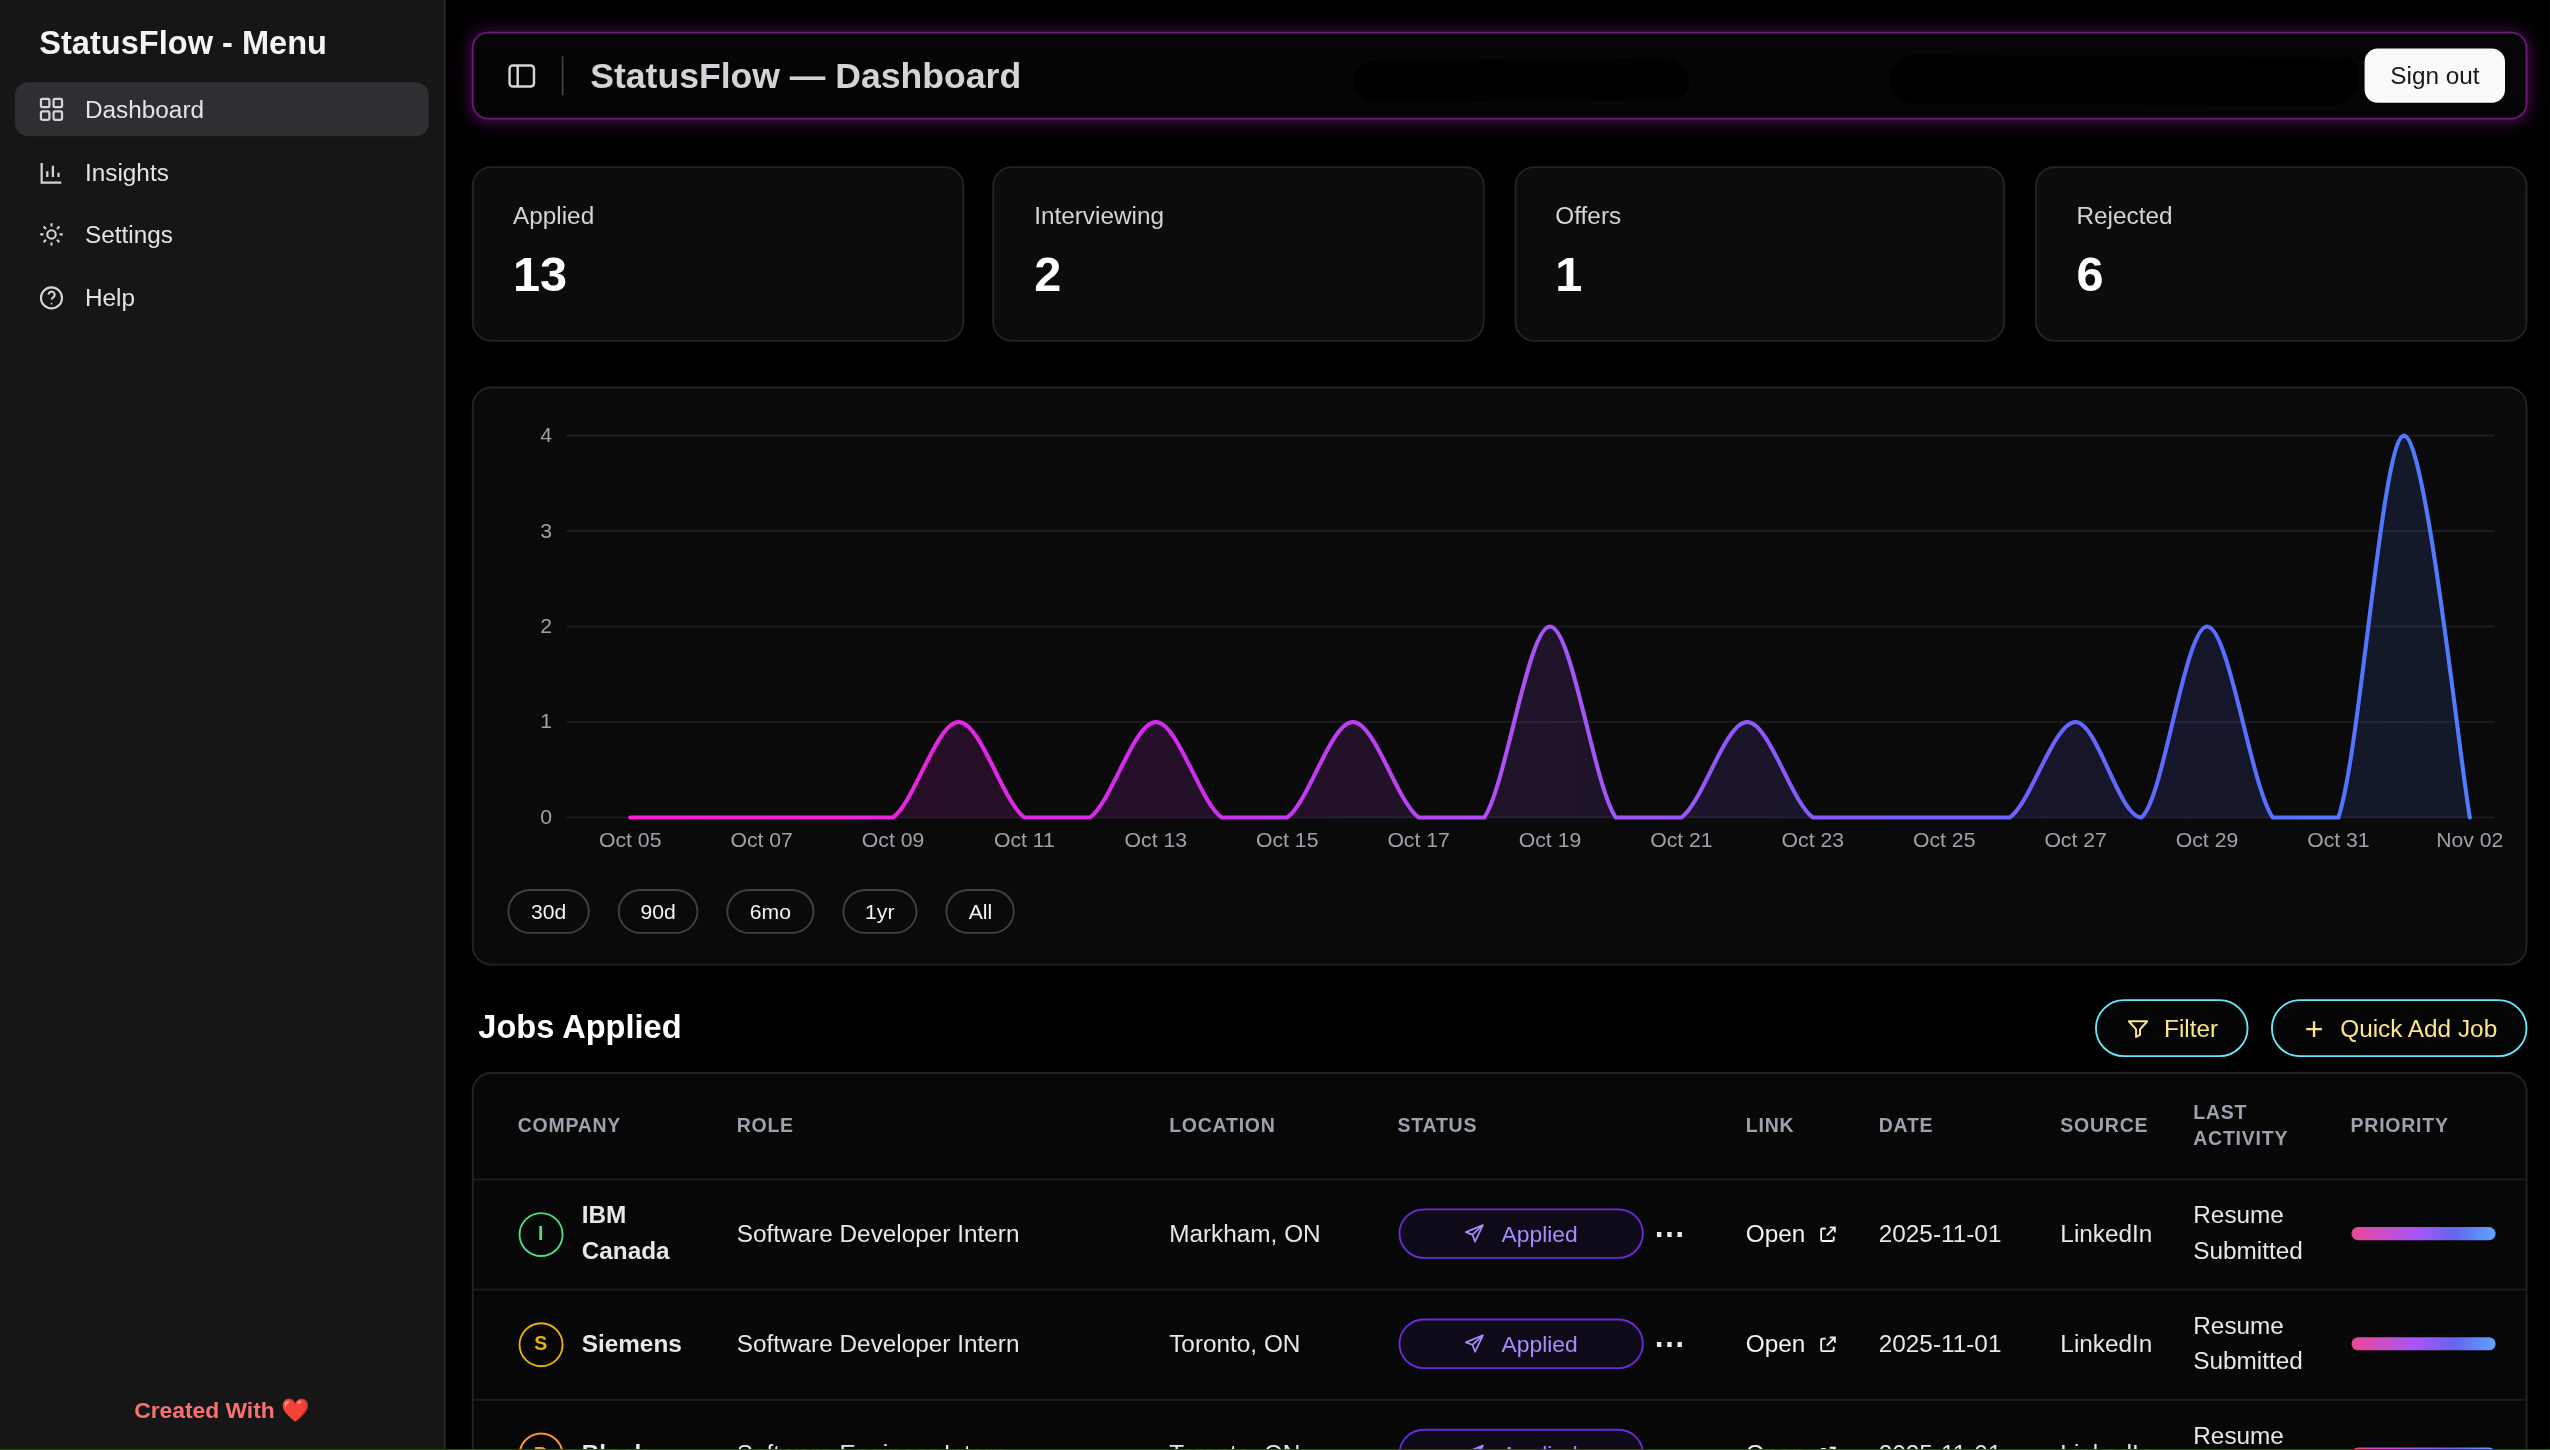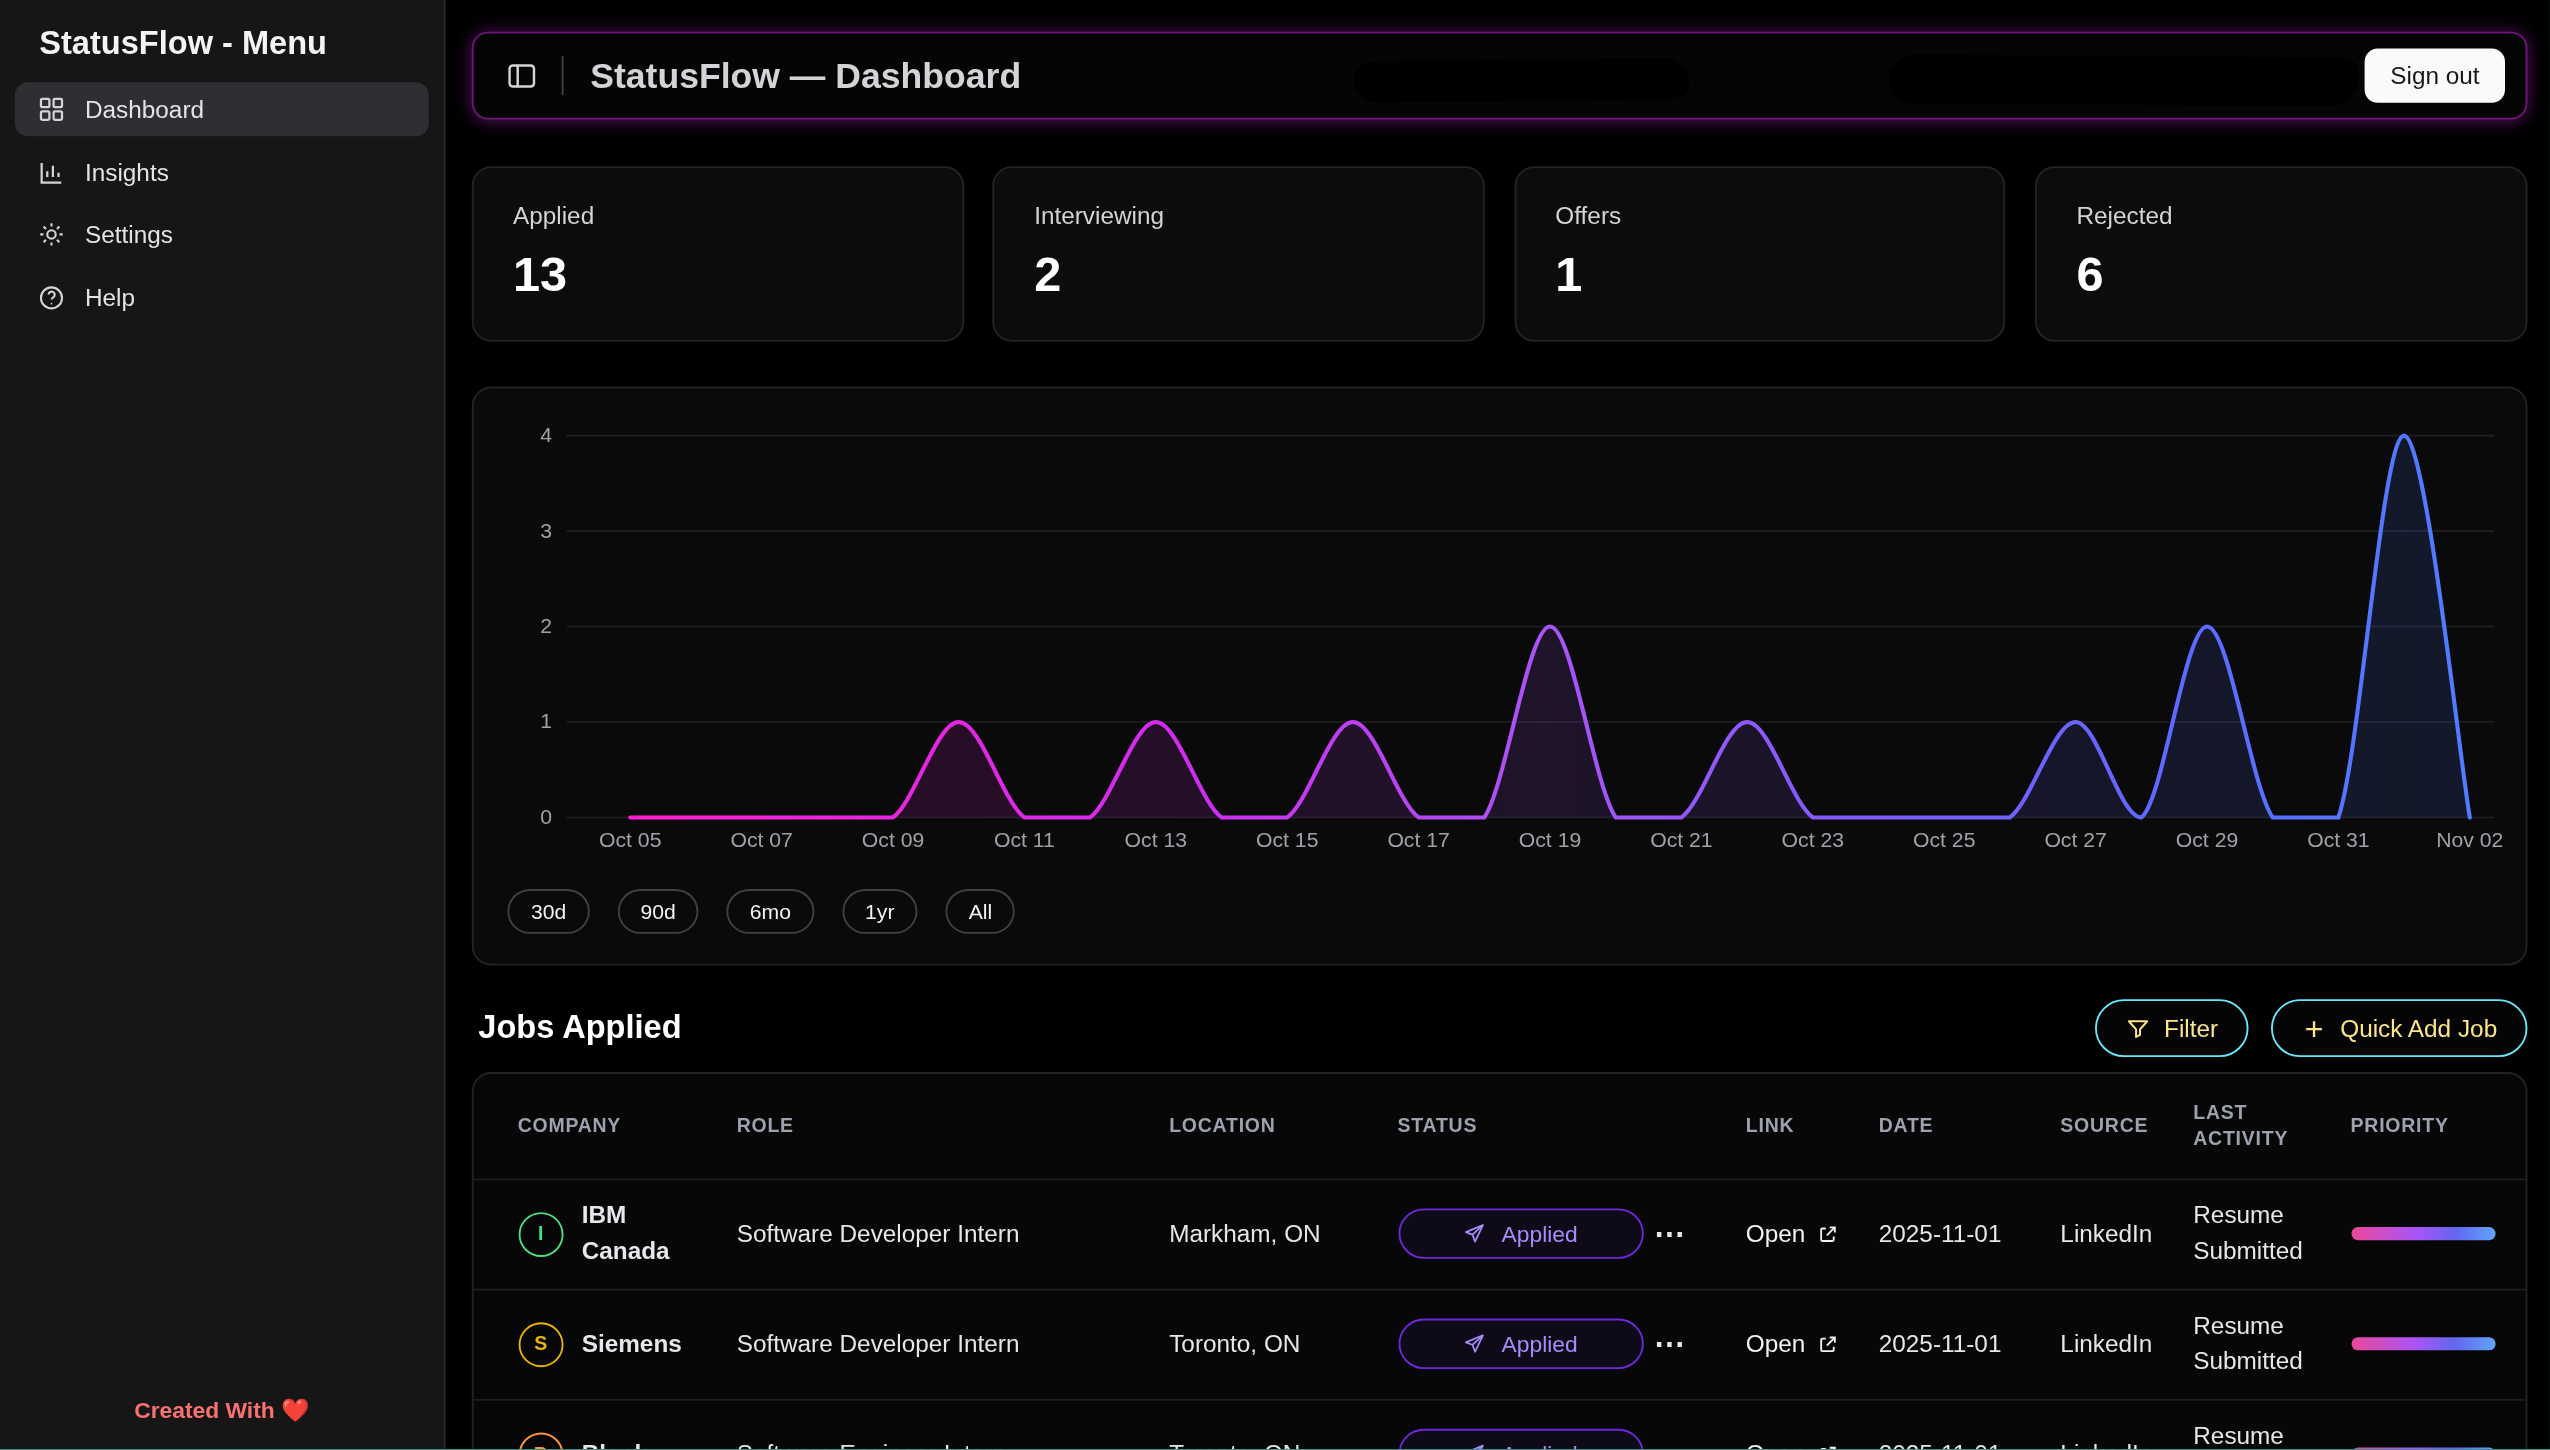--- a/index.html
+++ b/index.html
@@ -1,16 +1,16 @@
 <!DOCTYPE html>
 <html style="font-size:14px"><head>
 <meta charset="utf-8">
 <style>
   html,body{margin:0;padding:0;background:#000;}
-  #stage{width:2550px;height:1450px;overflow:hidden;background:#5eead4;}
+  #stage{width:2550px;height:1450px;overflow:hidden;background:#4d7c0f;}
   #app{width:1362px;height:776px;transform:scale(1.8722,1.8677);transform-origin:0 0;
        display:flex;background:#000;color:#e5e7eb;overflow:hidden;
        font-family:"Liberation Sans",sans-serif;}
 
   
   .sidebar{width:238px;flex:none;background:#161616;border-right:0.9px solid #272727;
            display:flex;flex-direction:column;box-sizing:border-box;}
   .sidebar-title{font-size:17.4px;font-weight:700;color:#f4f4f5;padding:13px 21px 10.4px;}
   .sidebar-nav{display:flex;flex-direction:column;gap:4.4px;padding:0 7.8px;}
   .nav-item{display:flex;align-items:center;gap:10.4px;padding:7px 12.2px;border-radius:7px;

